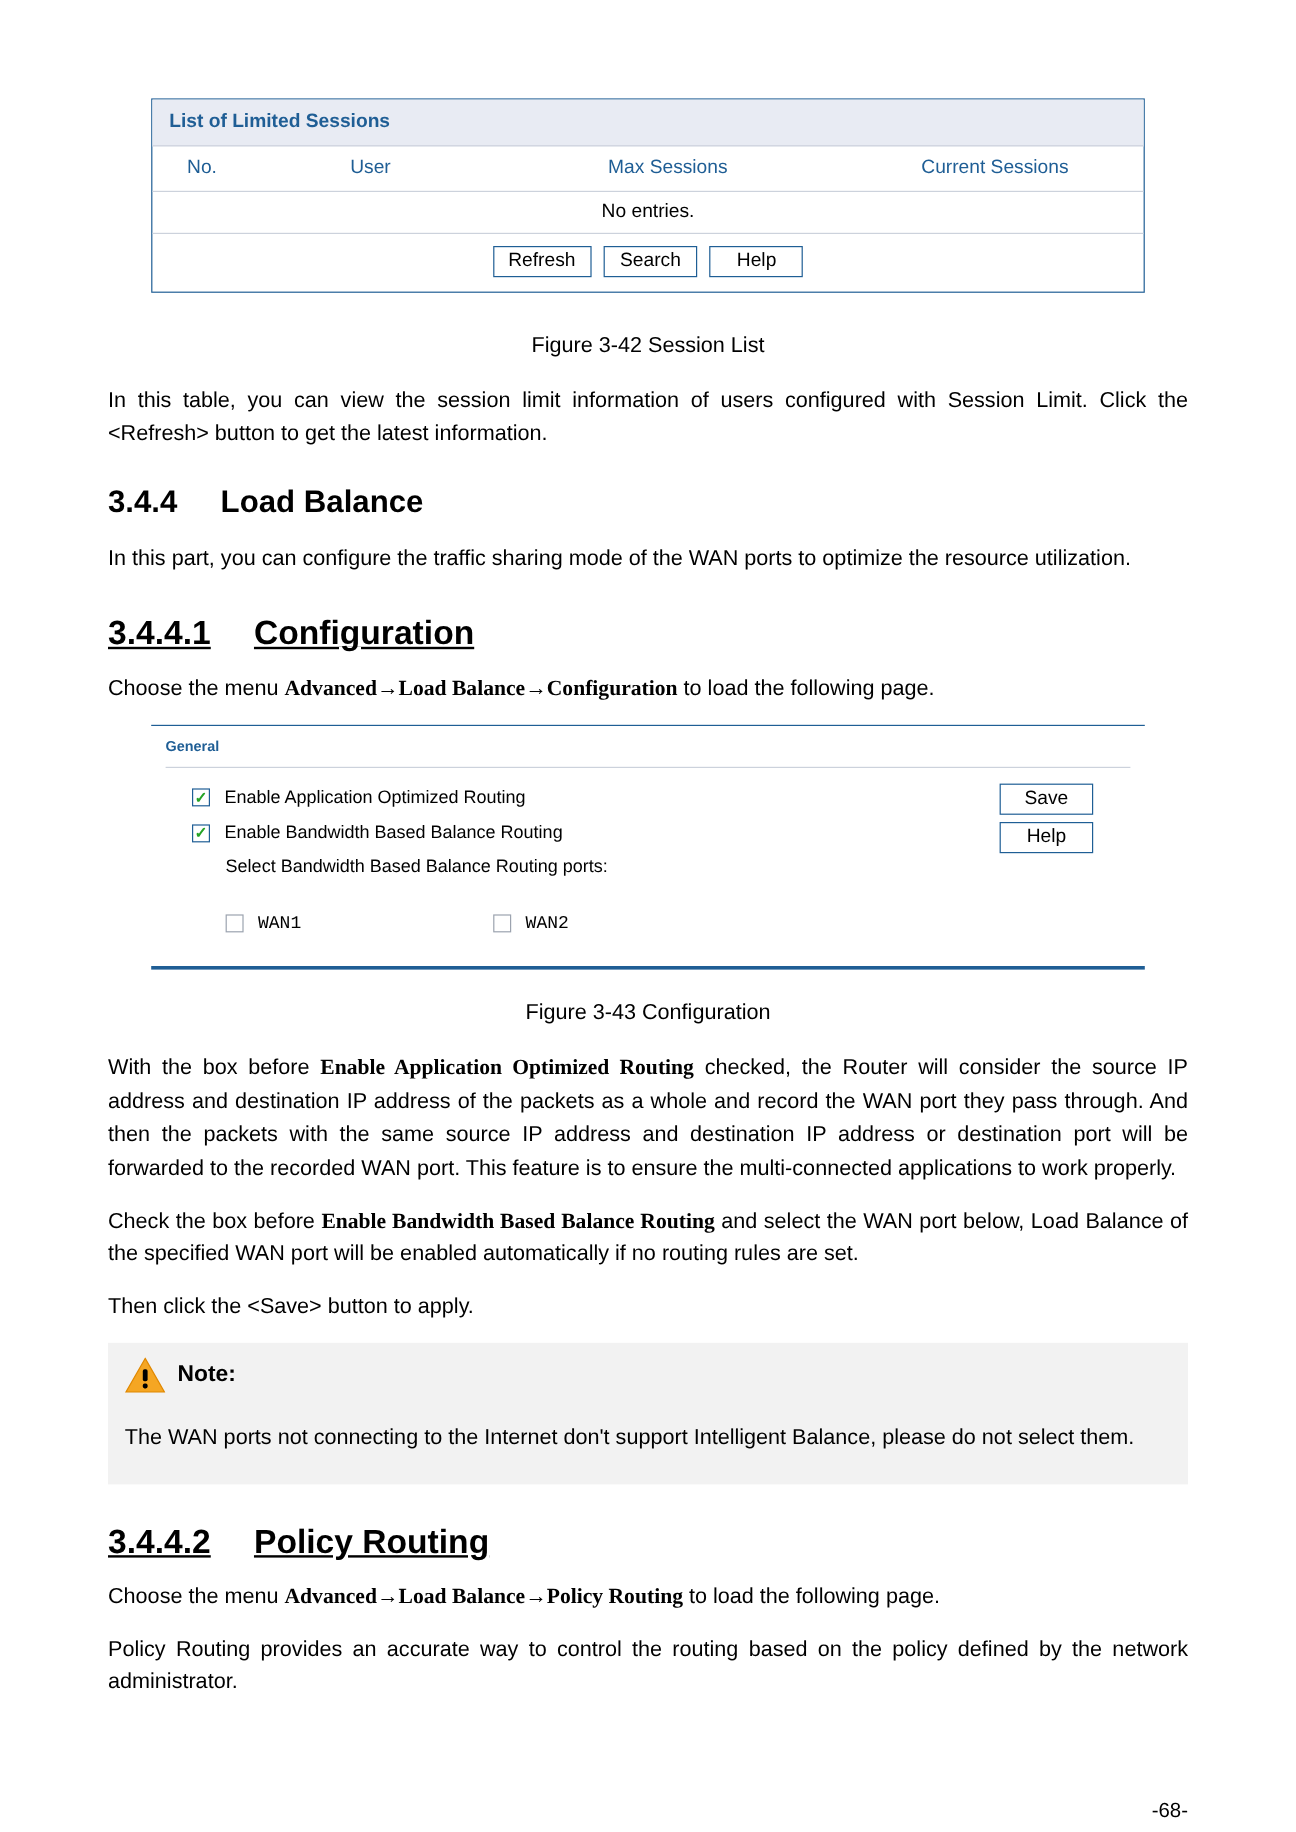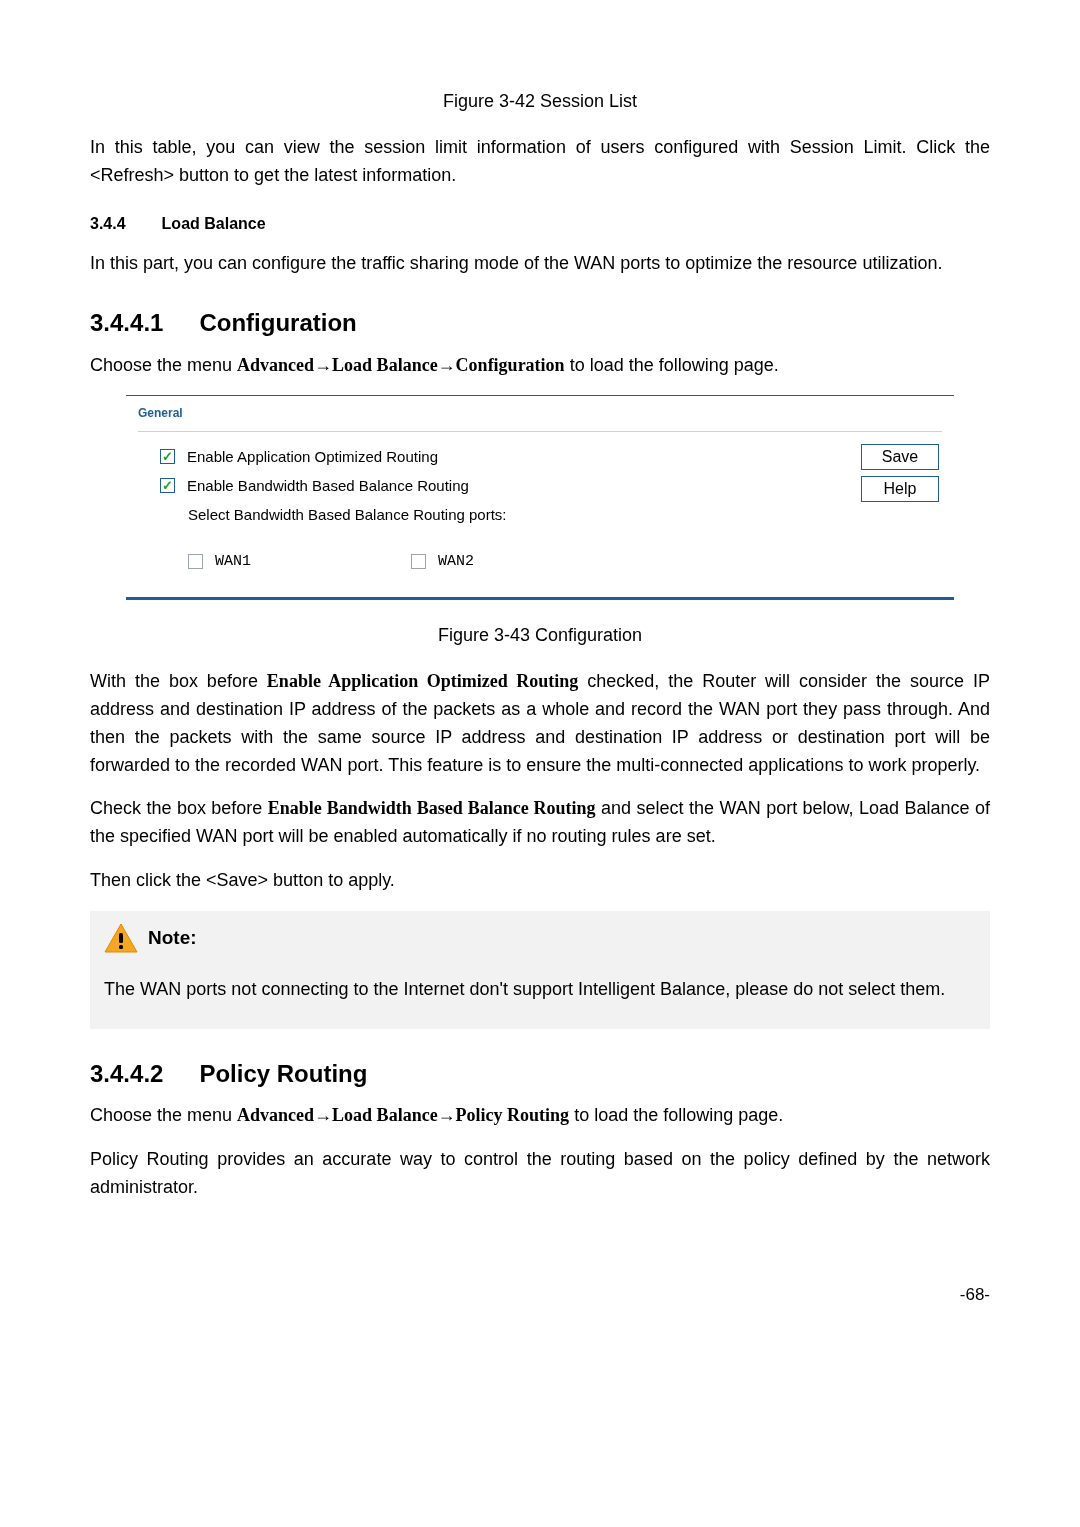--- a/index.html
+++ b/index.html
@@ -67,28 +67,29 @@
   }
 
   .caption {
     text-align: center;
     margin: 6px 0 18px 0;
   }
 
   .para { text-align: justify; margin: 0 0 16px 0; }
 
   h2.h344 {
-    font-size: 16px;
+    font-size: 26px;
     font-weight: bold;
     margin: 22px 0 14px 0;
   }
   h3.h3441 {
-    font-size: 24px;
+    font-size: 28px;
     font-weight: bold;
     margin: 26px 0 10px 0;
+    text-decoration: underline;
   }
   .num-gap { display:inline-block; width:36px; }
 
   .bold { font-weight: bold; font-family: Liberation Serif, serif; }
 
   
   .gen-widget {
     border-top: 1px solid #1F5E95;
     border-bottom: 3px solid #1F5E95;
     margin: 14px 36px 22px 36px;
@@ -121,21 +122,21 @@
     justify-content: center;
     font-size: 13px;
     color: #25A325;
     font-weight: bold;
   }
   .gen-sub {
     padding: 2px 0 2px 62px;
   }
   .gen-right {
     position: absolute;
-    right: 12px;
+    right: 40px;
     top: 48px;
     display: flex;
     flex-direction: column;
     gap: 6px;
   }
   .wan-row {
     display: flex;
     gap: 160px;
     padding: 2px 0 2px 62px;
     font-family: "Courier New", monospace;
@@ -172,20 +173,35 @@
     text-align: right;
     font-size: 17px;
     margin-top: 80px;
   }
 </style>
 </head>
 <body>
 
 <div class="page">
 
+  <div class="session-widget">
+    <div class="sw-title">List of Limited Sessions</div>
+    <div class="sw-header-row">
+      <div class="col-no">No.</div>
+      <div class="col-user">User</div>
+      <div class="col-max">Max Sessions</div>
+      <div class="col-cur">Current Sessions</div>
+    </div>
+    <div class="sw-noentries">No entries.</div>
+    <div class="sw-buttons">
+      <button class="btn">Refresh</button>
+      <button class="btn">Search</button>
+      <button class="btn">Help</button>
+    </div>
+  </div>
 
   <div class="caption">Figure 3-42 Session List</div>
 
   <p class="para">In this table, you can view the session limit information of users configured with Session Limit. Click the &lt;Refresh&gt; button to get the latest information.</p>
 
   <h2 class="h344">
     <span>3.4.4</span><span class="num-gap"></span><span>Load Balance</span>
   </h2>
 
   <p class="para">In this part, you can configure the traffic sharing mode of the WAN ports to optimize the resource utilization.</p>

